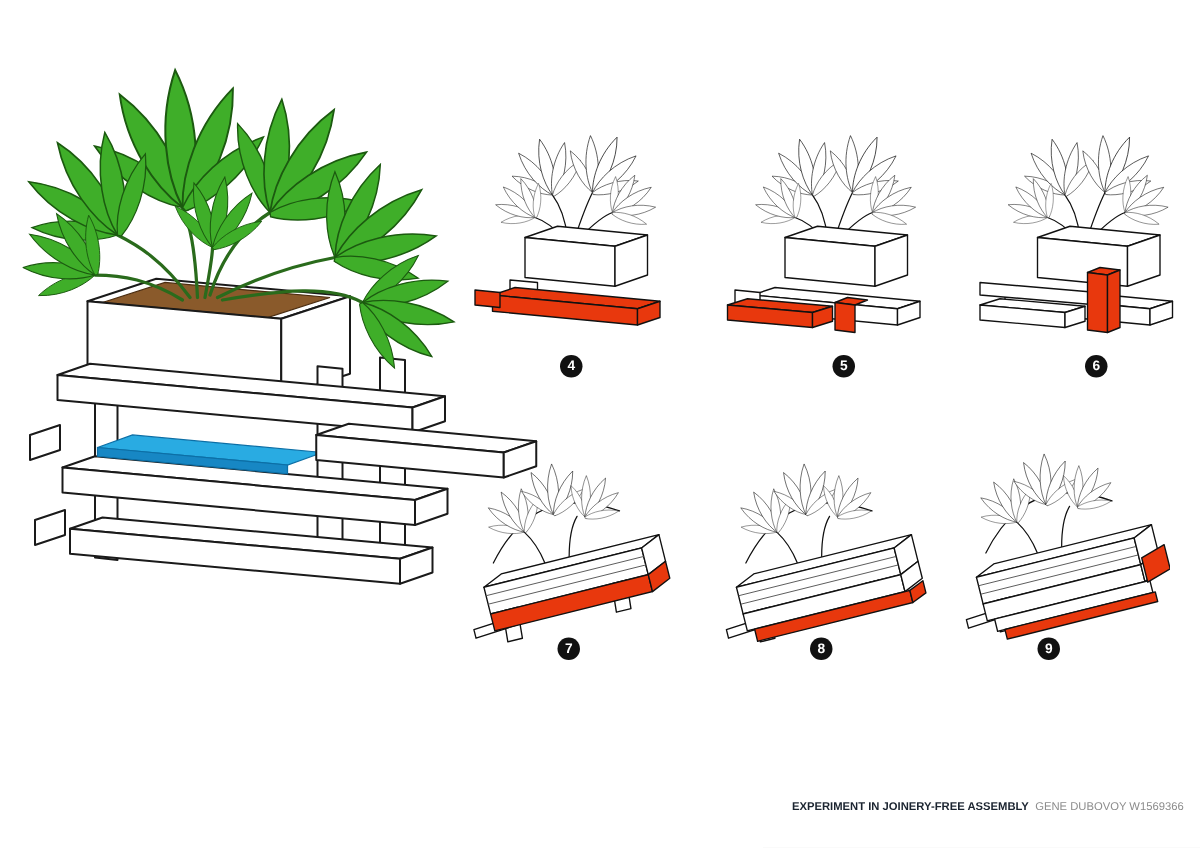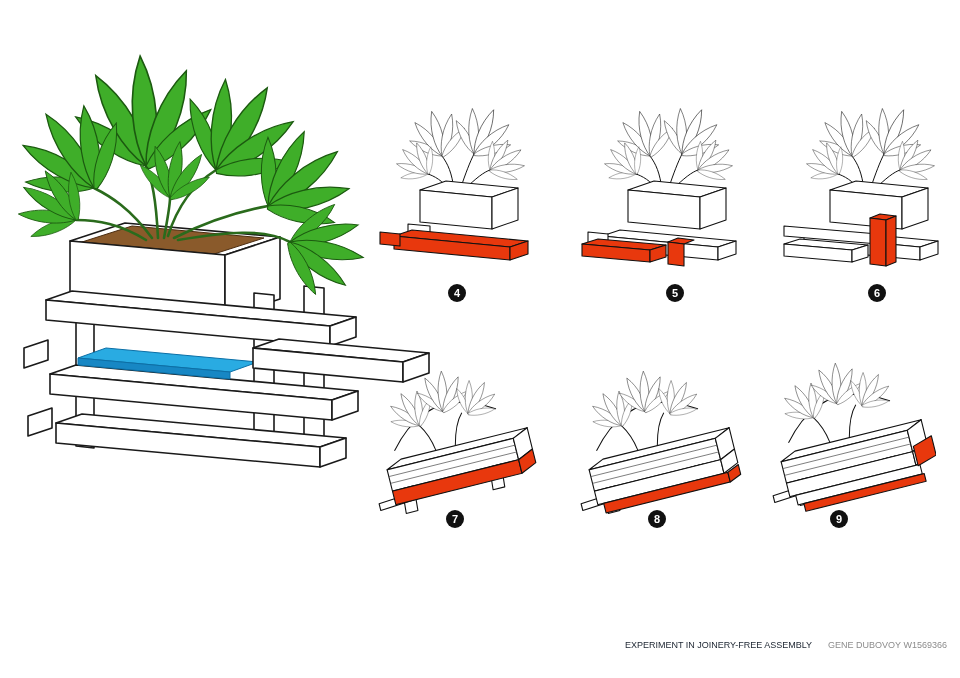--- a/index.html
+++ b/index.html
@@ -8,21 +8,21 @@
   }
   *{box-sizing:border-box;}
   body{margin:0;background:#e9e9e9;font-family:"Liberation Sans",sans-serif;}
   .canvas{position:relative;width:960px;height:678px;background:#ffffff;overflow:hidden;margin:0 auto;}
   .main-art{position:absolute;left:18px;top:48px;}
   .title-block{position:absolute;left:48px;top:470px;font-weight:bold;font-size:27px;line-height:31px;color:var(--navy);letter-spacing:-0.3px;}
   .step{position:absolute;width:180px;height:215px;}
   .badge{position:absolute;width:18px;height:18px;border-radius:50%;background:var(--badge);color:#fff;
          font-size:11px;font-weight:bold;display:flex;align-items:center;justify-content:center;}
   .footer{position:absolute;right:13px;top:640px;font-size:9px;white-space:nowrap;}
-  .footer-bold{font-weight:normal;color:var(--footer-dark);margin-right:16px;}
+  .footer-bold{font-weight:bold;color:var(--footer-dark);margin-right:5px;}
   .footer-gray{color:var(--footer-gray);}
   
   .outline{fill:#ffffff;stroke:#1a1a1a;stroke-width:1.6;stroke-linejoin:round;}
   .soil{fill:var(--soil);stroke:#4a2c10;stroke-width:1;}
   .tray-top{fill:var(--blue);stroke:#0c6fa6;stroke-width:1;}
   .tray-front{fill:#1787c4;stroke:#0c6fa6;stroke-width:1;}
   .stem{fill:none;stroke:#2a6b1c;stroke-width:2.6;stroke-linecap:round;}
   .leaf{fill:var(--green);stroke:#1c5a10;stroke-width:1.3;}
   .sketch{fill:#ffffff;stroke:#111;stroke-width:1.1;stroke-linejoin:round;}
   .sketch-leaf{fill:#ffffff;stroke:#111;stroke-width:1;}

